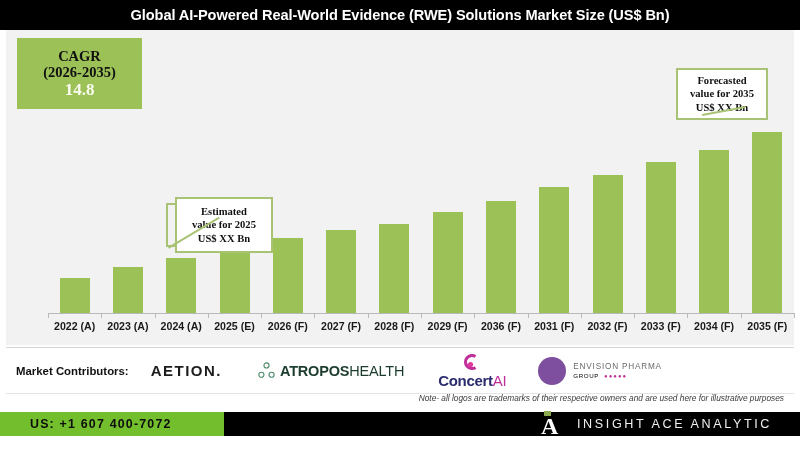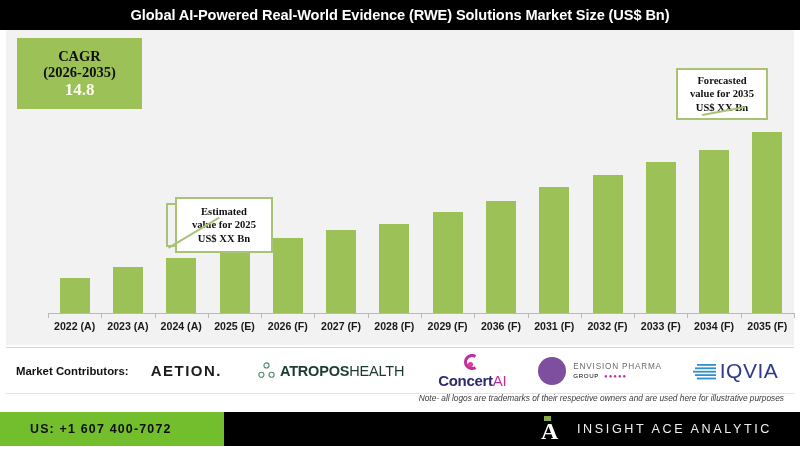--- a/index.html
+++ b/index.html
@@ -230,21 +230,21 @@
     color: #3a3a3a;
     margin-right: 10px;
     white-space: nowrap;
     font-family: "Liberation Sans", sans-serif;
   }
 
   
   #footer {
     position: absolute;
     left: 0; top: 412px;
-    width: 800px; height: 34px;
+    width: 800px; height: 24px;
     background: #000000;
     display: flex;
     align-items: stretch;
   }
   #footer-green {
     width: 224px;
     background: #72be2d;
     display: flex;
     align-items: center;
   }
@@ -407,30 +407,20 @@
       <div style="width:28px;height:28px;border-radius:50%;background:#7d4f9e;margin-right:7px"></div>
       <div style="display:flex;flex-direction:column">
         <span id="envision-text">ENVISION PHARMA</span>
         <div style="display:flex;align-items:center;gap:5px">
           <span id="envision-sub">GROUP</span>
           <span style="letter-spacing:1px;font-size:6px;color:#c0309a">●●●●●</span>
         </div>
       </div>
     </div>
 
-    <div class="logo" id="logo-iqvia">
-      <svg width="26" height="20" viewBox="0 0 26 20" style="margin-right:2px">
-        <rect x="5" y="3" width="19" height="1.8" fill="#2f8fd0"></rect>
-        <rect x="3" y="6.4" width="21" height="1.8" fill="#2f8fd0"></rect>
-        <rect x="1" y="9.8" width="23" height="1.8" fill="#2f8fd0"></rect>
-        <rect x="3" y="13.2" width="21" height="1.8" fill="#2f8fd0"></rect>
-        <rect x="5" y="16.6" width="19" height="1.8" fill="#2f8fd0"></rect>
-      </svg>
-      <span id="iqvia-text">IQVIA</span>
-    </div>
   </div>
 
   <div id="note-row">
     <div id="note-text">Note- all logos are trademarks of their respective owners and are used here for illustrative purposes</div>
   </div>
 
   <div id="footer">
     <div id="footer-green">
       <div id="footer-phone">US: +1 607 400-7072</div>
     </div>

